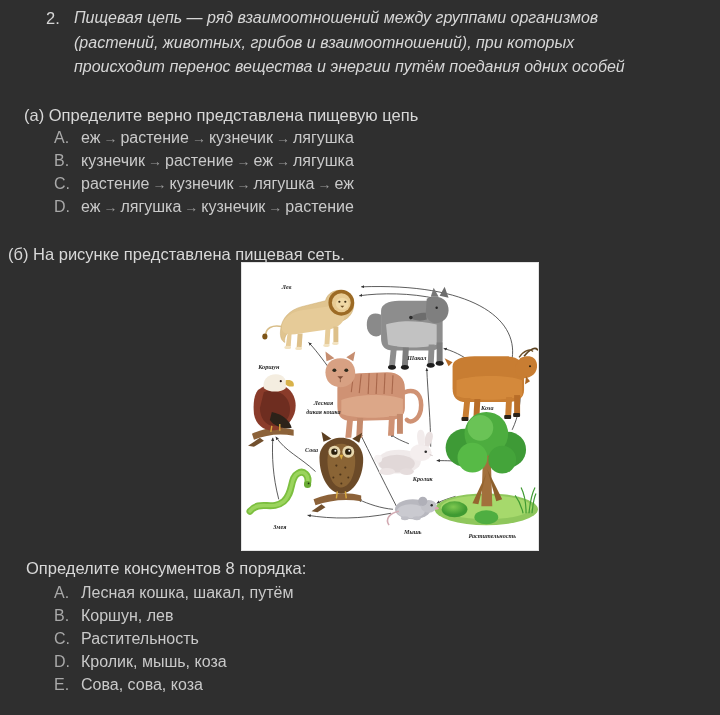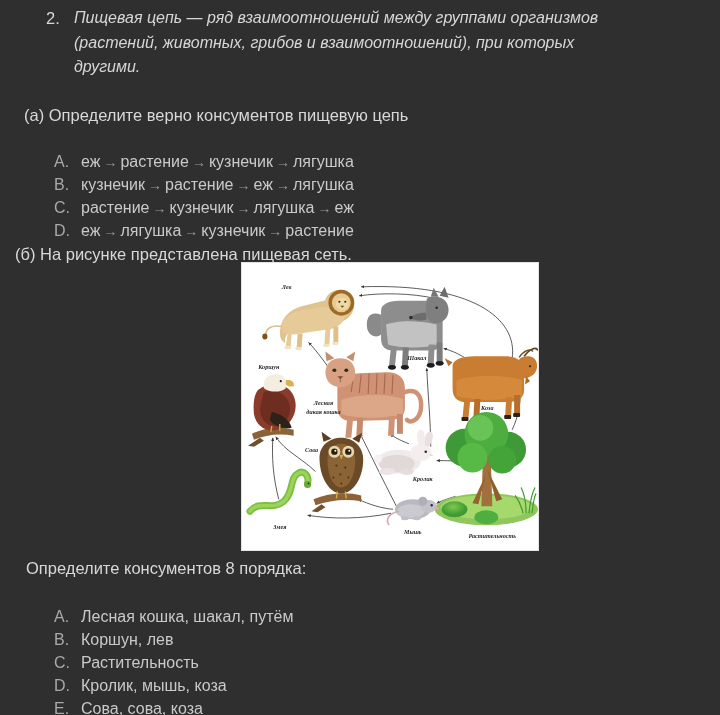--- a/index.html
+++ b/index.html
@@ -57,21 +57,21 @@
 
   
   .prompt {
     position: absolute;
     color: #d8d8d8;
     font-size: 16.5px;
     line-height: 22px;
     white-space: nowrap;
   }
   #prompt-a { left: 24px; top: 104px; }
-  #prompt-b { left: 15px; top: 243px; text-align: center; }
+  #prompt-b { left: 8px; top: 243px; text-align: center; }
   #prompt-c { left: 26px; top: 557px; }
 
   
   .opts {
     position: absolute;
     left: 54px;
   }
   #opts-a { top: 126px; }
   #opts-c { top: 581px; }
 
@@ -84,21 +84,20 @@
   }
   .opt-letter {
     color: #a9a9a9;
     font-size: 16px;
     width: 27px;
     flex: none;
   }
   .opt-text {
     color: #c9c9c9;
     font-size: 16px;
-    margin-top: 24px;
   }
   .opt-text .arw {
     color: #9a9a9a;
     font-size: 14px;
     padding: 0 3px;
   }
 
   
   .figure {
     position: absolute;
@@ -128,26 +127,26 @@
 <body>
 
 <div class="page">
 
   <div class="q-block q-wrap">
     <div class="q-row">
       <div class="q-num">2.</div>
       <div class="q-text">
         <span>Пищевая цепь — ряд взаимоотношений между группами организмов</span>
         <span class="cont">(растений, животных, грибов и взаимоотношений), при которых</span>
-        <span class="cont">другими.</span>
+        <span class="cont">происходит перенос вещества и энергии путём поедания одних особей</span>
       </div>
     </div>
   </div>
 
-  <div class="prompt" id="prompt-a">(а) Определите верно консументов пищевую цепь</div>
+  <div class="prompt" id="prompt-a">(а) Определите верно представлена пищевую цепь</div>
 
   <div class="opts" id="opts-a">
     <div class="opt">
       <span class="opt-letter">A.</span>
       <span class="opt-text">
         <span>еж</span><span class="arw">→</span><span>растение</span><span class="arw">→</span><span>кузнечик</span><span class="arw">→</span><span>лягушка</span>
       </span>
     </div>
     <div class="opt">
       <span class="opt-letter">B.</span>

